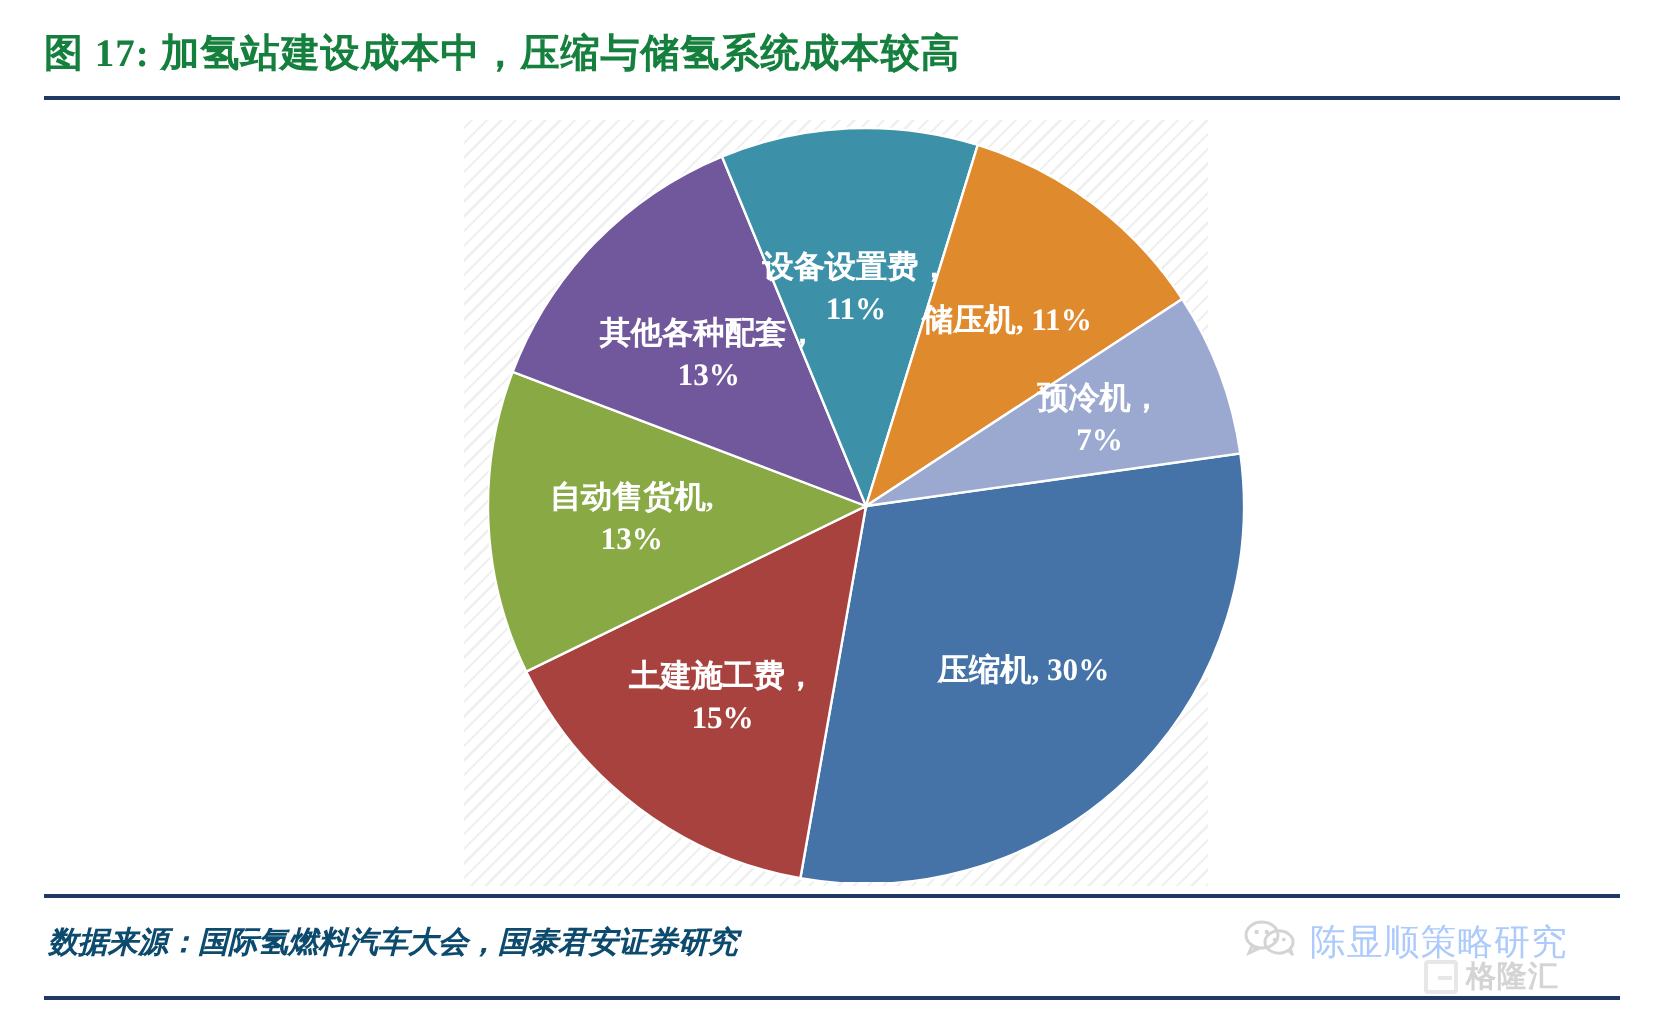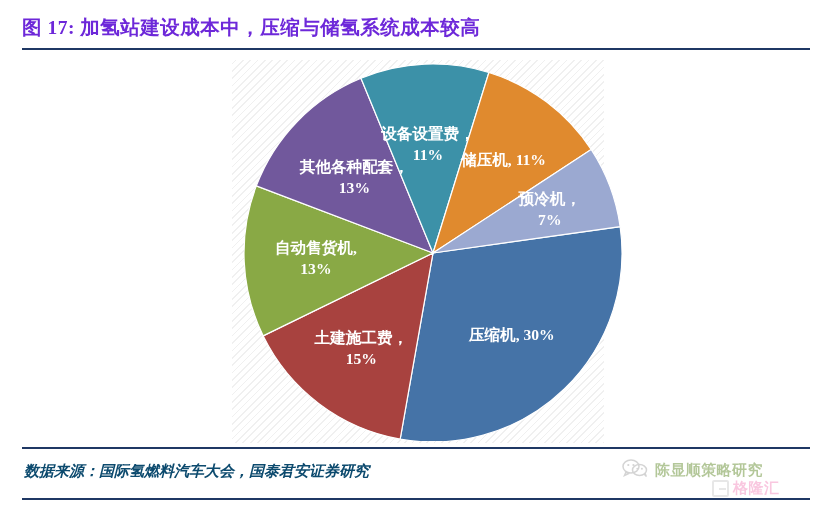--- a/index.html
+++ b/index.html
@@ -20,21 +20,21 @@
     position: absolute;
     left: 22px;
     top: 14px;
     width: 788px;
     height: 34px;
   }
   #figure-title {
     font-family: "Liberation Serif", serif;
     font-weight: bold;
     font-size: 19.5px;
-    color: #6d28d9;
+    color: #15803d;
     letter-spacing: 0.5px;
     white-space: nowrap;
     line-height: 28px;
   }
   #title-rule {
     position: absolute;
     left: 22px;
     top: 48px;
     width: 788px;
     height: 2px;
@@ -116,23 +116,23 @@
     position: absolute;
     left: 622px;
     top: 459px;
     display: flex;
     align-items: center;
     gap: 7px;
     opacity: 0.42;
   }
   #wechat-watermark .wm-text {
     font-family: "Liberation Sans", sans-serif;
-    font-weight: bold;
-    font-size: 15px;
-    color: #4d7c0f;
+    font-weight: normal;
+    font-size: 18px;
+    color: #3b82f6;
     white-space: nowrap;
     letter-spacing: 0.4px;
   }
   #gelonghui-watermark {
     position: absolute;
     left: 712px;
     top: 479px;
     display: flex;
     align-items: center;
     gap: 4px;
@@ -152,21 +152,21 @@
     right: 1px;
     top: 6px;
     width: 7px;
     height: 2.4px;
     background: #b3b3b3;
   }
   #gelonghui-watermark .glh-text {
     font-family: "Liberation Sans", sans-serif;
     font-weight: bold;
     font-size: 15px;
-    color: #ec4899;
+    color: #737373;
     white-space: nowrap;
     letter-spacing: 0.5px;
   }
 </style>
 </head>
 <body>
 
 <div id="figure-header">
   <div id="figure-title">图 17:  加氢站建设成本中，压缩与储氢系统成本较高</div>
 </div>

